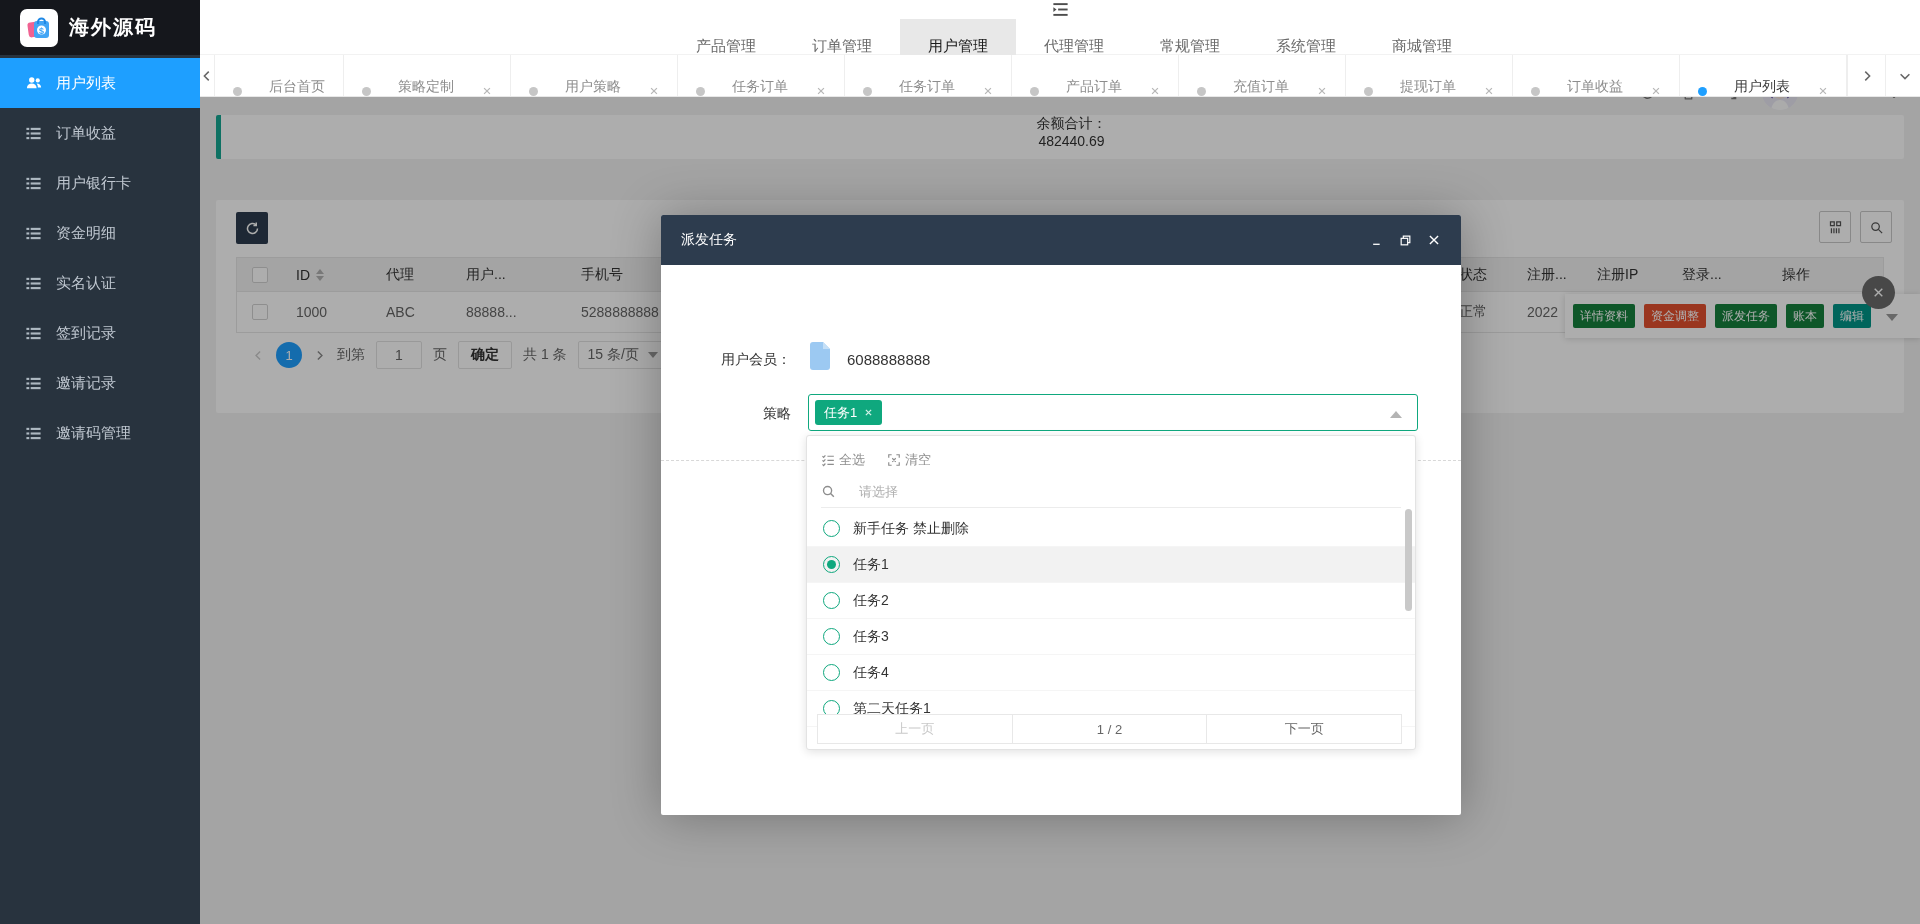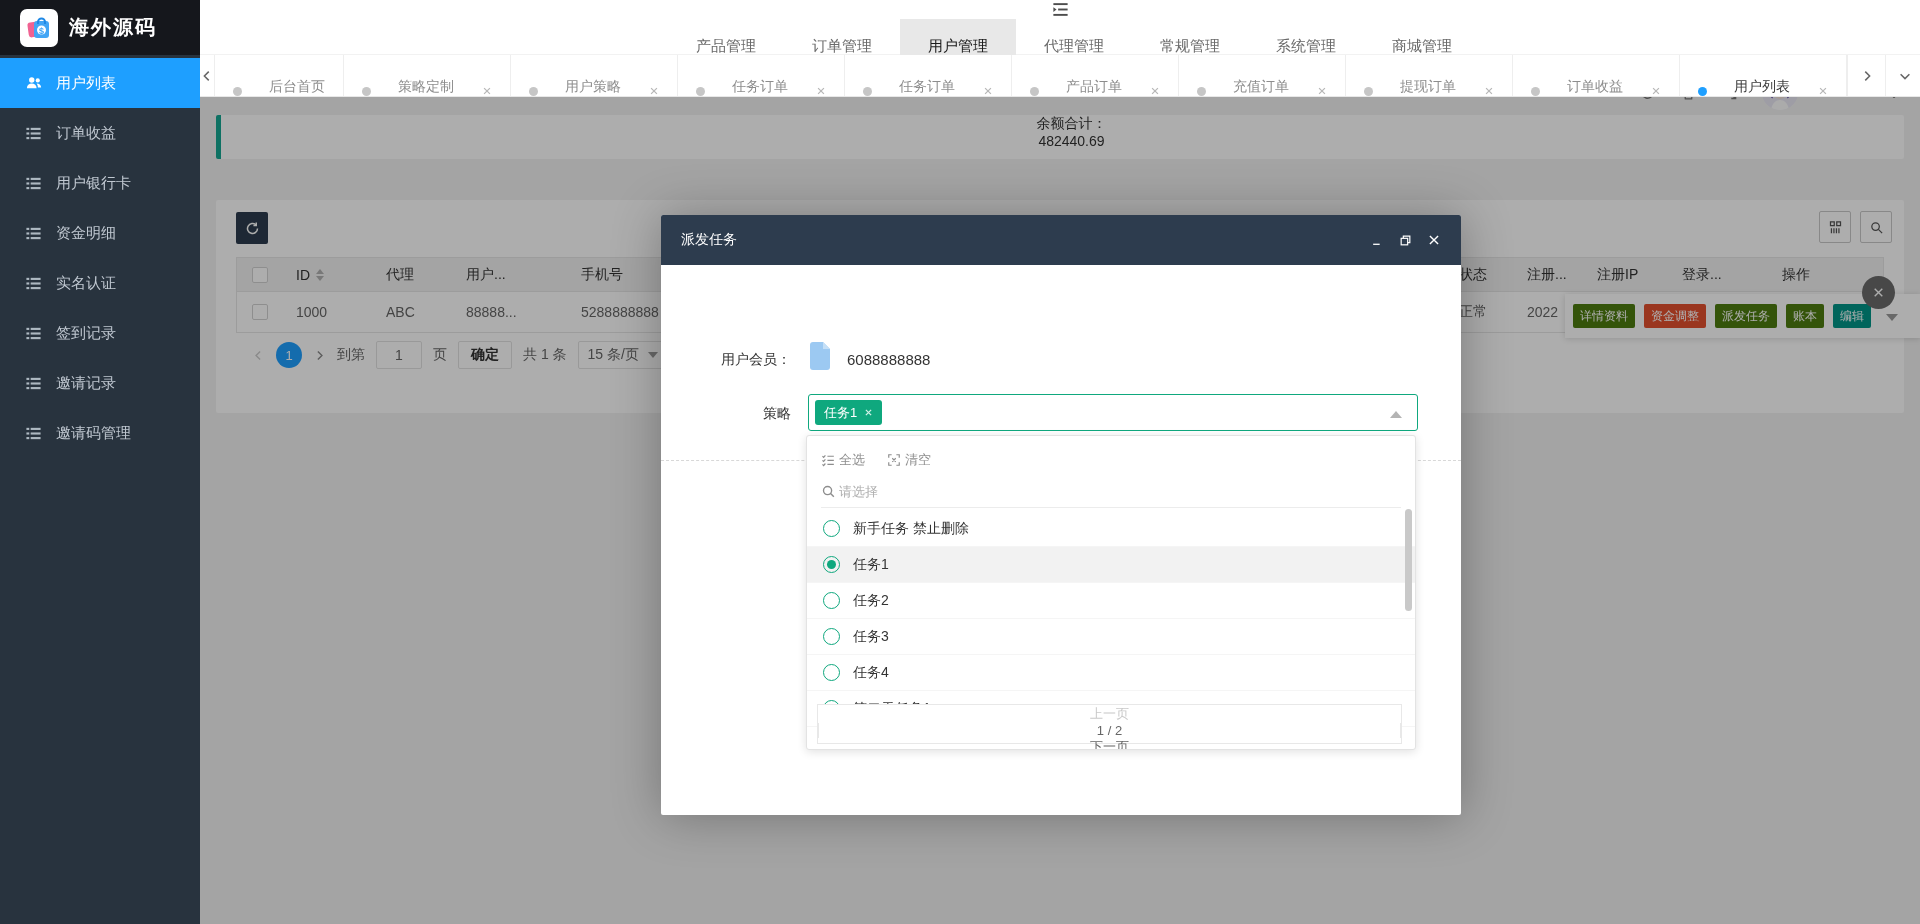--- a/index.html
+++ b/index.html
@@ -66,21 +66,21 @@
   .pg-arrow { color:#ccc; cursor:pointer; display:flex; }
   .pg-arrow.en { color:#8a8a8a; }
   .pg-current { width:26px; height:26px; border-radius:50%; background:#1e9fff; color:#fff; display:flex; align-items:center; justify-content:center; font-size:13px; cursor:pointer; }
   .pg-input { width:46px; height:28px; border:1px solid #e2e2e2; border-radius:2px; text-align:center; font-size:14px; color:#666; background:#fff; font-family:inherit; }
   .pg-btn { height:28px; padding:0 12px; border:1px solid #e2e2e2; border-radius:2px; background:#fff; font-size:14px; color:#333; font-weight:bold; cursor:pointer; font-family:inherit; }
   .pg-select { height:28px; border:1px solid #e2e2e2; border-radius:2px; background:#fff; display:flex; align-items:center; gap:9px; padding:0 9px; cursor:pointer; }
 
   
   .row-pop { position:absolute; left:1365px; top:197px; width:355px; height:44px; background:#fff; box-shadow:0 1px 6px rgba(0,0,0,.15); display:flex; align-items:center; gap:9px; padding-left:8px; }
   .act-btn { height:24px; padding:0 7px; border:none; border-radius:2px; color:#fff; font-size:12px; cursor:pointer; white-space:nowrap; font-family:inherit; }
-  .act-blue { background:#4d7c0f; } .act-red { background:#e4502f; } .act-green { background:#009688; }
+  .act-blue { background:#15803d; } .act-red { background:#e4502f; } .act-green { background:#009688; }
   .row-more { position:absolute; right:22px; top:20px; width:0; height:0; border-left:6px solid transparent; border-right:6px solid transparent; border-top:7px solid #9a9a9a; cursor:pointer; }
   .pop-close { position:absolute; left:1662px; top:179px; width:33px; height:33px; border-radius:50%; background:#6a6a6a; color:#fff; display:flex; align-items:center; justify-content:center; cursor:pointer; z-index:2; }
 
   
   .overlay { position:absolute; left:200px; top:97px; width:1720px; height:827px; background:rgba(0,0,0,0.32); z-index:20; }
 
   
   .modal { position:absolute; left:661px; top:215px; width:800px; height:600px; background:#fff; z-index:30; box-shadow:1px 1px 50px rgba(0,0,0,.3); border-radius:2px; overflow:visible; }
   .modal-header { height:50px; background:#2d3c4e; display:flex; align-items:center; padding:0 20px; border-radius:2px 2px 0 0; }
   .modal-title { color:#fff; font-size:14px; }
@@ -94,30 +94,30 @@
 
   .strategy-select { position:absolute; left:147px; top:129px; width:610px; height:37px; border:1.5px solid #0fa87e; border-radius:3px; background:#fff; display:flex; align-items:center; padding:0 36px 0 6px; cursor:pointer; }
   .sel-tag { background:#0fa87e; color:#fff; font-size:13px; border-radius:3px; height:25px; display:flex; align-items:center; gap:7px; padding:0 9px; }
   .sel-tag .tag-x { cursor:pointer; display:flex; opacity:.9; }
   .sel-caret { position:absolute; right:15px; top:16px; width:0; height:0; border-left:6px solid transparent; border-right:6px solid transparent; border-bottom:7px solid #b4b4b4; }
   .dashed-line { position:absolute; left:0; top:195px; width:100%; border-top:1px dashed #d8d8d8; }
 
   .dropdown { position:absolute; left:145px; top:170px; width:610px; height:315px; background:#fff; border:1px solid #e3e3e3; border-radius:3px; box-shadow:0 2px 10px rgba(0,0,0,.12); z-index:40; overflow:hidden; }
   .dd-toolbar { height:30px; margin:9px 14px 0; display:flex; align-items:center; gap:22px; font-size:13px; color:#8d8d8d; }
   .dd-tool { display:flex; align-items:center; gap:4px; cursor:pointer; }
-  .dd-search { margin:0 14px; height:33px; display:flex; align-items:center; gap:3px; border-bottom:1px solid #ececec; color:#8d8d8d; }
+  .dd-search { margin:0 14px; height:33px; display:flex; align-items:center; gap:23px; border-bottom:1px solid #ececec; color:#8d8d8d; }
   .dd-search input { border:none; outline:none; flex:1; font-size:13px; color:#666; font-family:inherit; }
   .dd-search input::placeholder { color:#aeaeae; }
   .dd-options { position:absolute; left:0; right:0; top:75px; height:216px; overflow:hidden; }
   .dd-option { height:36px; display:flex; align-items:center; gap:13px; padding:0 16px; font-size:14px; color:#333; border-bottom:1px solid #f5f5f5; cursor:pointer; }
   .dd-option.selected { background:#f2f2f2; }
   .radio { width:17px; height:17px; border-radius:50%; border:1.5px solid #0fa87e; display:flex; align-items:center; justify-content:center; flex:none; }
   .radio.checked::after { content:""; width:9px; height:9px; border-radius:50%; background:#0fa87e; }
   .dd-scrollbar { position:absolute; right:3px; top:73px; width:7px; height:102px; border-radius:4px; background:#c9c9c9; cursor:pointer; z-index:3; }
-  .dd-footer { position:absolute; left:10px; right:13px; bottom:5px; height:40px; display:flex; border:1px solid #e8e8e8; background:#fff; z-index:2; font-size:13px;flex-direction:column; }
+  .dd-footer { position:absolute; left:10px; right:13px; bottom:5px; height:30px; display:flex; border:1px solid #e8e8e8; background:#fff; z-index:2; font-size:13px; }
   .dd-page-btn { flex:1; display:flex; align-items:center; justify-content:center; color:#666; cursor:pointer; }
   .dd-page-btn.disabled { color:#c9c9c9; }
   .dd-page-info { flex:1; display:flex; align-items:center; justify-content:center; color:#666; border-left:1px solid #e8e8e8; border-right:1px solid #e8e8e8; }
 </style>
 </head>
 <body>
 
 <aside class="sidebar">
   <div class="logo">
     <span class="logo-badge">

